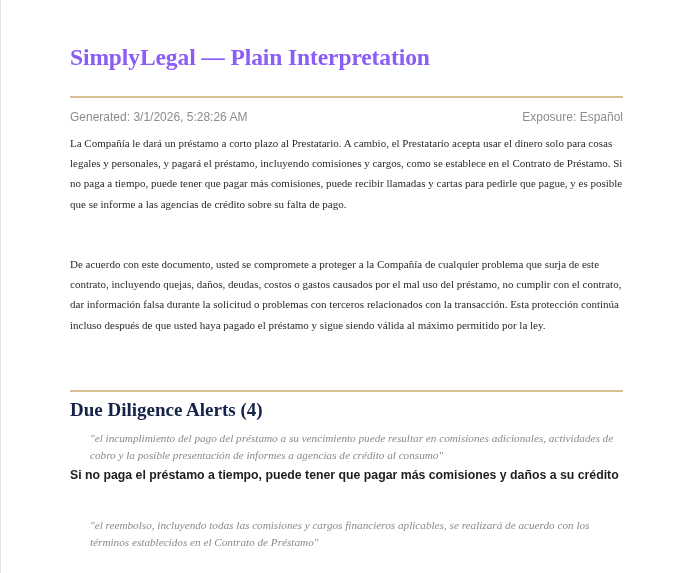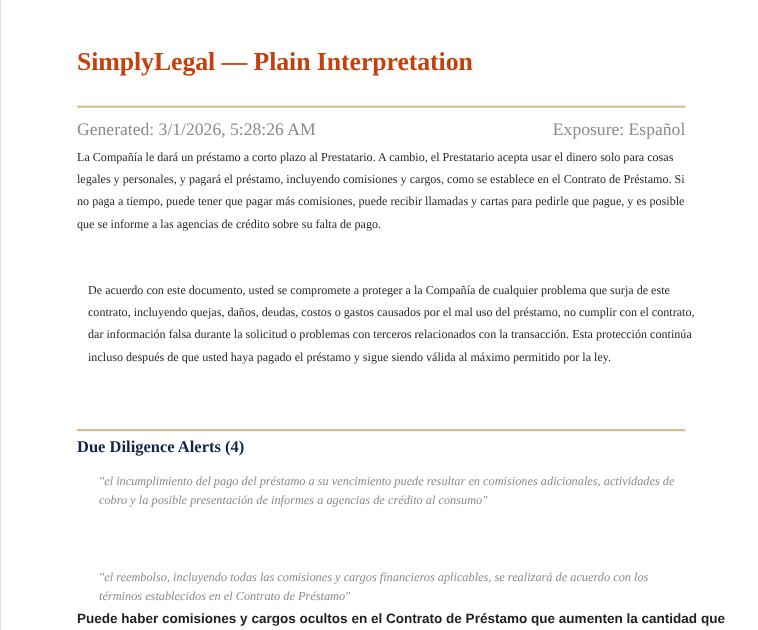--- a/index.html
+++ b/index.html
@@ -18,21 +18,21 @@
     .page {
       position: absolute;
       left: 69px;
       top: 0;
       width: 553px;
     }
     .title {
       font-family: "Liberation Serif", "DejaVu Serif", serif;
       font-weight: bold;
       font-size: 23.5px;
-      color: #c2410c;
+      color: #8b5cf6;
       margin: 0;
       position: absolute;
       top: 44px;
       left: 0;
       white-space: nowrap;
       letter-spacing: -0.1px;
     }
     .rule {
       position: absolute;
       left: 0;
@@ -42,43 +42,43 @@
     }
     .rule.top { top: 96px; }
     .rule.mid { top: 390px; }
     .meta {
       position: absolute;
       top: 110px;
       left: 0;
       width: 553px;
       display: flex;
       justify-content: space-between;
-      font-family: Liberation Serif, serif;
-      font-size: 16px;
+      font-family: Liberation Sans, sans-serif;
+      font-size: 12px;
       color: #8c8c8c;
     }
     .body-text {
       position: absolute;
       left: 0;
       width: 556px;
       font-family: "Liberation Serif", "DejaVu Serif", serif;
       font-size: 11px;
       line-height: 20.2px;
       color: #2a2a2a;
       margin: 0;
     }
     .p1 { top: 133px; }
-    .p2 { top: 254px; margin-left: 10px; }
+    .p2 { top: 254px; }
     .section-title {
       position: absolute;
       top: 399px;
       left: 0;
       font-family: "Liberation Serif", "DejaVu Serif", serif;
       font-weight: bold;
-      font-size: 15px;
+      font-size: 19px;
       color: #142347;
       margin: 0;
       white-space: nowrap;
     }
     .alert {
       position: absolute;
       left: 0;
       width: 556px;
     }
     .alert .quote {
@@ -125,19 +125,19 @@
 
   <p class="body-text p1">La Compañía le dará un préstamo a corto plazo al Prestatario. A cambio, el Prestatario acepta usar el dinero solo para cosas legales y personales, y pagará el préstamo, incluyendo comisiones y cargos, como se establece en el Contrato de Préstamo. Si no paga a tiempo, puede tener que pagar más comisiones, puede recibir llamadas y cartas para pedirle que pague, y es posible que se informe a las agencias de crédito sobre su falta de pago.</p>
   <p class="body-text p2">De acuerdo con este documento, usted se compromete a proteger a la Compañía de cualquier problema que surja de este contrato, incluyendo quejas, daños, deudas, costos o gastos causados por el mal uso del préstamo, no cumplir con el contrato, dar información falsa durante la solicitud o problemas con terceros relacionados con la transacción. Esta protección continúa incluso después de que usted haya pagado el préstamo y sigue siendo válida al máximo permitido por la ley.</p>
 
   <div class="rule mid"></div>
 
   <h2 class="section-title">Due Diligence Alerts (4)</h2>
 
   <div class="alert a1">
     <p class="quote">"el incumplimiento del pago del préstamo a su vencimiento puede resultar en comisiones adicionales, actividades de cobro y la posible presentación de informes a agencias de crédito al consumo"</p>
+    <p class="summary">Si no paga el préstamo a tiempo, puede tener que pagar más comisiones y daños a su crédito</p>
   </div>
 
   <div class="alert a2">
     <p class="quote">"el reembolso, incluyendo todas las comisiones y cargos financieros aplicables, se realizará de acuerdo con los términos establecidos en el Contrato de Préstamo"</p>
-    <p class="summary">Puede haber comisiones y cargos ocultos en el Contrato de Préstamo que aumenten la cantidad que</p>
   </div>
 </div>
 
 </body></html>

